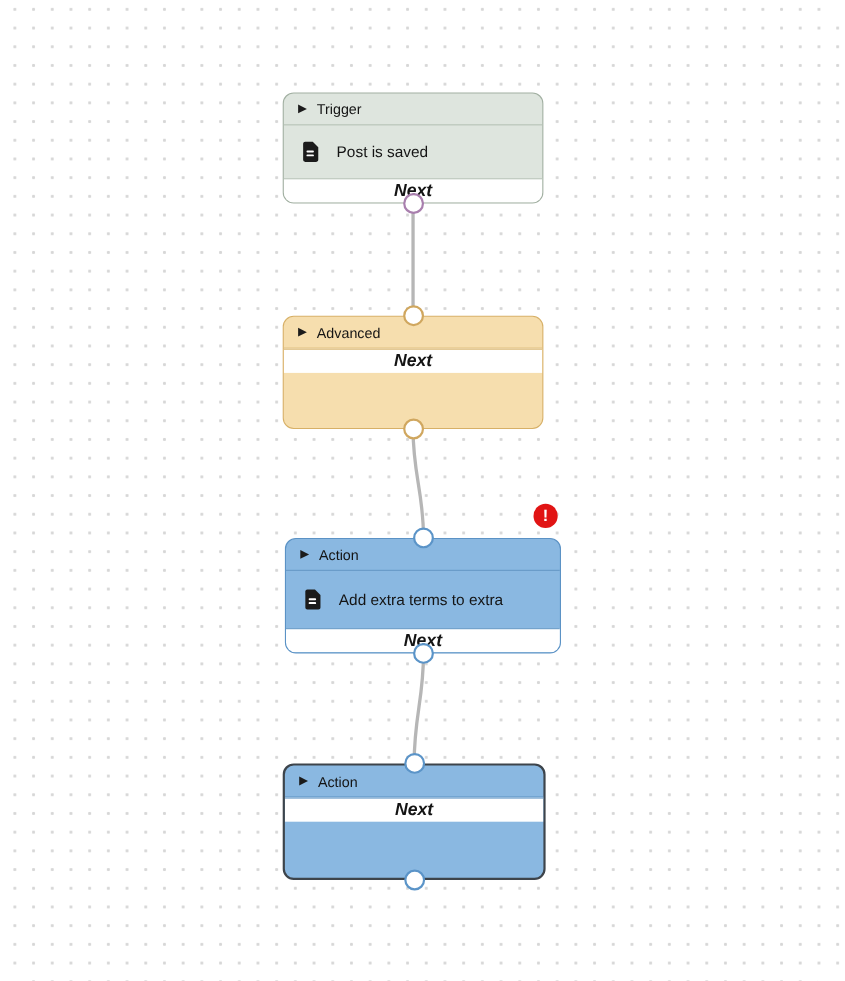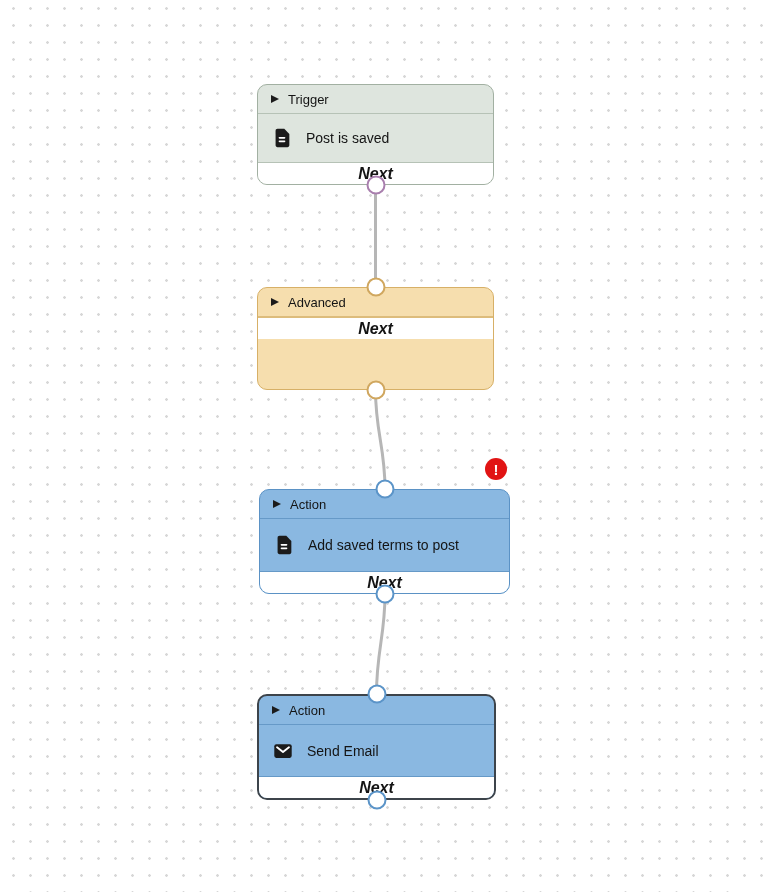--- a/index.html
+++ b/index.html
@@ -156,38 +156,29 @@
       <span>Action</span>
     </div>
     <div class="node-body">
       <span class="icon">
         <svg width="22" height="22" viewBox="0 0 24 24">
             <path d="M5 4c0-1.1.9-2 2-2h7.5L20 7.5V20c0 1.1-.9 2-2 2H7c-1.1 0-2-.9-2-2V4z" fill="#1b1b1b"></path>
             <rect x="8.3" y="10.8" width="7.4" height="1.9" rx="0.9" fill="#ffffff"></rect>
             <rect x="8.3" y="14.6" width="7.4" height="1.9" rx="0.9" fill="#ffffff"></rect>
           </svg>
       </span>
-      <span>Add saved terms to post</span>
+      <span>Add extra terms to extra</span>
     </div>
     <div class="node-footer">Next</div>
   </div>
 
   <div class="node node-action node-selected" style="left:257px;top:694px;width:239px;height:106px;">
     <div class="node-header">
       <span class="play-icon"></span>
       <span>Action</span>
-    </div>
-    <div class="node-body">
-      <span class="icon">
-        <svg width="22" height="22" viewBox="0 0 24 24">
-            <rect x="2.5" y="4.5" width="19" height="15" rx="2.2" fill="#1b1b1b"></rect>
-            <path d="M5.5 8 l6.5 5 6.5-5" fill="none" stroke="#ffffff" stroke-width="2.1" stroke-linecap="round" stroke-linejoin="round"></path>
-          </svg>
-      </span>
-      <span>Send Email</span>
     </div>
     <div class="node-footer">Next</div>
   </div>
 
   <div class="port port-purple" style="left:375.5px;top:185px;"></div>
   <div class="port port-tan" style="left:375.5px;top:287px;"></div>
   <div class="port port-tan" style="left:375.5px;top:390px;"></div>
   <div class="port port-blue" style="left:385px;top:489px;"></div>
   <div class="port port-blue" style="left:385px;top:594px;"></div>
   <div class="port port-blue" style="left:376.5px;top:694px;"></div>

